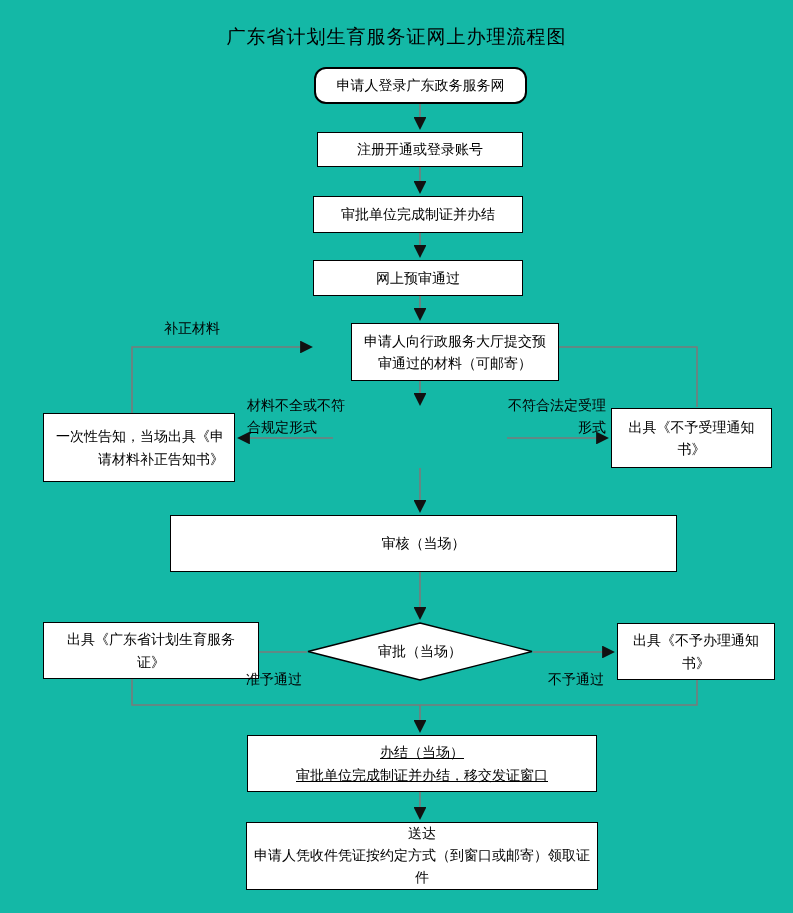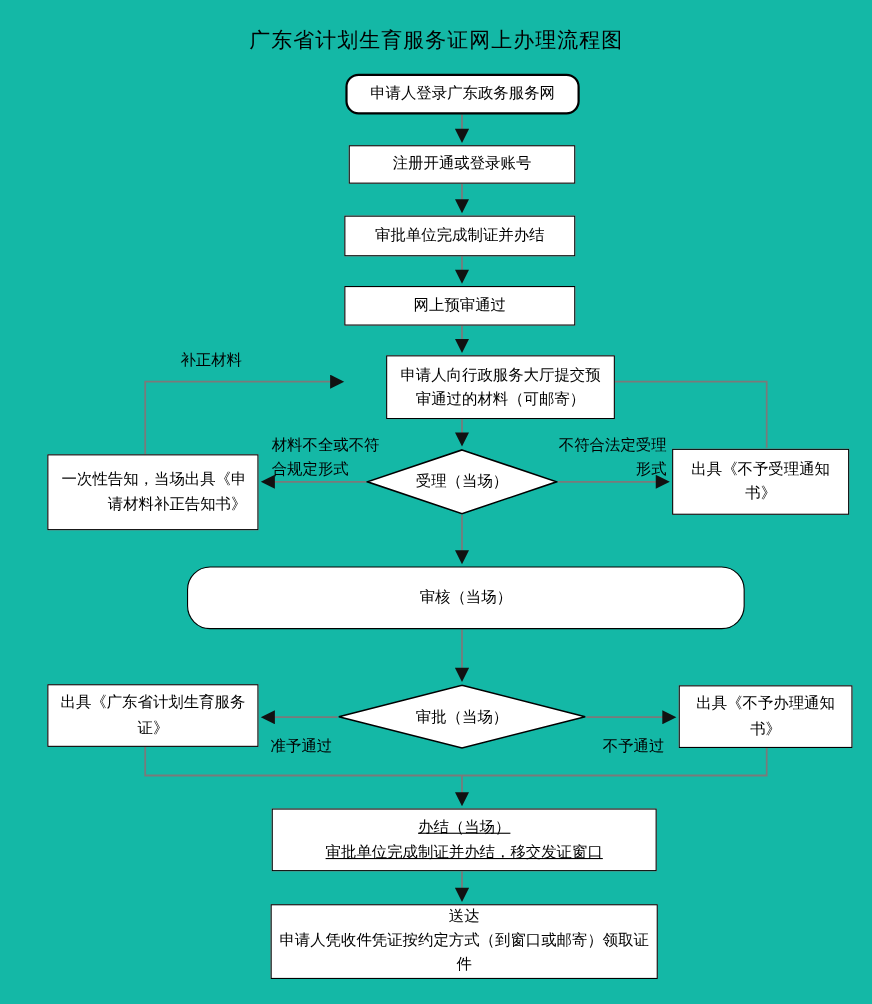--- a/index.html
+++ b/index.html
@@ -77,47 +77,41 @@
   </div>
 
   <div class="box" style="left:313px; top:260px; width:210px; height:36px;">
     <span>网上预审通过</span>
   </div>
 
   <div class="box" style="left:315px; top:323px; width:208px; height:58px; padding:0 12px;margin-left:36px;">
     <span>申请人向行政服务大厅提交预审通过的材料（可邮寄）</span>
   </div>
 
-  <div class="diamond" style="left:333px; top:408px; width:174px; height:60px;">
-    <svg viewBox="0 0 174 60">
-      <polygon points="87,1 173,30 87,59 1,30" fill="#ffffff" stroke="#000000" stroke-width="1.4"></polygon>
-    </svg>
-    <span class="dtext">受理（当场）</span>
-  </div>
 
   <div class="box left-text" style="left:43px; top:413px; width:192px; height:69px; padding:0 10px;">
     <span>一次性告知，当场出具《申请材料补正告知书》</span>
   </div>
 
   <div class="box" style="left:611px; top:408px; width:161px; height:60px; padding:0 15px;">
     <span>出具《不予受理通知书》</span>
   </div>
 
-  <div class="box" style="left:170px; top:515px; width:507px; height:57px;border-radius:21px;">
+  <div class="box" style="left:170px; top:515px; width:507px; height:57px;">
     <span>审核（当场）</span>
   </div>
 
   <div class="diamond" style="left:307px; top:622px; width:226px; height:59px;">
     <svg viewBox="0 0 226 59">
       <polygon points="113,1 225,29.5 113,58 1,29.5" fill="#ffffff" stroke="#000000" stroke-width="1.4"></polygon>
     </svg>
     <span class="dtext">审批（当场）</span>
   </div>
 
-  <div class="box" style="left:43px; top:622px; width:192px; height:57px; padding:0 10px;">
+  <div class="box" style="left:43px; top:622px; width:216px; height:57px; padding:0 10px;">
     <span>出具《广东省计划生育服务证》</span>
   </div>
 
   <div class="box" style="left:617px; top:623px; width:158px; height:57px; padding:0 13px;">
     <span>出具《不予办理通知书》</span>
   </div>
 
   <div class="box col" style="left:247px; top:735px; width:350px; height:57px; padding:0 6px;text-decoration:underline;">
     <span>办结（当场）</span>
     <span>审批单位完成制证并办结，移交发证窗口</span>

